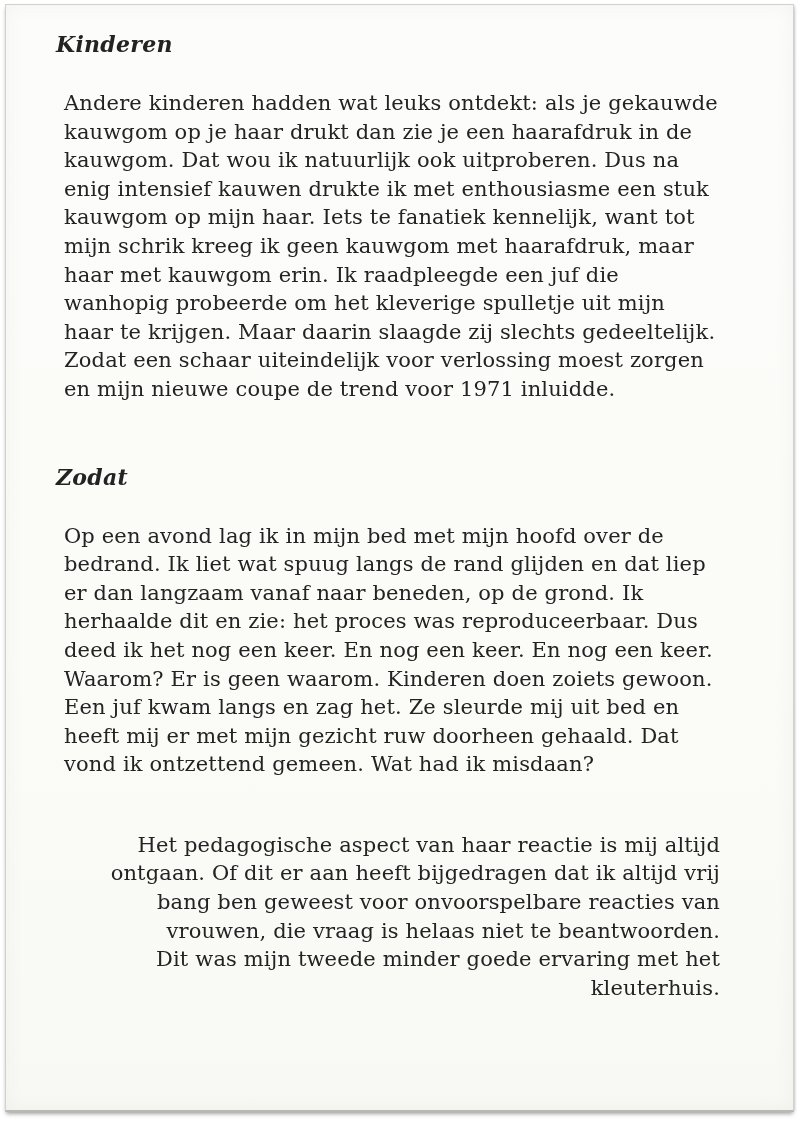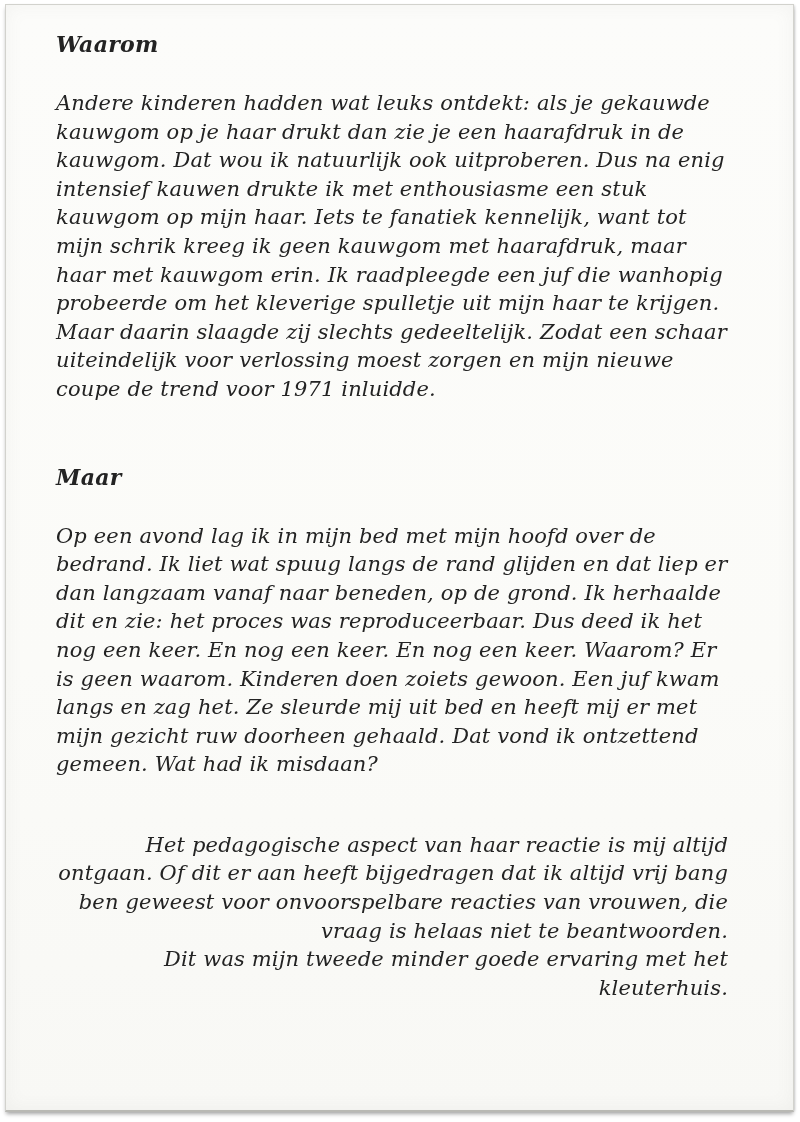--- a/index.html
+++ b/index.html
@@ -43,41 +43,40 @@
     letter-spacing: 0.3px;
     margin: 0 0 32px 0;
   }
   .heading-2 {
     margin: 60px 0 32px 0;
   }
   .para {
     font-size: 21px;
     line-height: 28.6px;
     letter-spacing: 0.15px;
-    margin: 0;
+    margin: 8px;
     white-space: pre-line;
     text-align: left;
-    font-style: italic;
   }
   .para-3 {
     margin-top: 52px;
     text-align: right;
   }
 </style>
 </head>
 <body>
 
 <div class="scan">
   <div class="page-content">
 
-    <h2 class="heading">Waarom</h2>
+    <h2 class="heading">Kinderen</h2>
 
     <p class="para">Andere kinderen hadden wat leuks ontdekt: als je gekauwde kauwgom op je haar drukt dan zie je een haarafdruk in de kauwgom. Dat wou ik natuurlijk ook uitproberen. Dus na enig intensief kauwen drukte ik met enthousiasme een stuk kauwgom op mijn haar. Iets te fanatiek kennelijk, want tot mijn schrik kreeg ik geen kauwgom met haarafdruk, maar haar met kauwgom erin. Ik raadpleegde een juf die wanhopig probeerde om het kleverige spulletje uit mijn haar te krijgen. Maar daarin slaagde zij slechts gedeeltelijk. Zodat een schaar uiteindelijk voor verlossing moest zorgen en mijn nieuwe coupe de trend voor 1971 inluidde.</p>
 
-    <h2 class="heading heading-2">Maar</h2>
+    <h2 class="heading heading-2">Zodat</h2>
 
     <p class="para">Op een avond lag ik in mijn bed met mijn hoofd over de bedrand. Ik liet wat spuug langs de rand glijden en dat liep er dan langzaam vanaf naar beneden, op de grond. Ik herhaalde dit en zie: het proces was reproduceerbaar. Dus deed ik het nog een keer. En nog een keer. En nog een keer. Waarom? Er is geen waarom. Kinderen doen zoiets gewoon. Een juf kwam langs en zag het. Ze sleurde mij uit bed en heeft mij er met mijn gezicht ruw doorheen gehaald. Dat vond ik ontzettend gemeen. Wat had ik misdaan?</p>
 
     <p class="para para-3">Het pedagogische aspect van haar reactie is mij altijd ontgaan. Of dit er aan heeft bijgedragen dat ik altijd vrij bang ben geweest voor onvoorspelbare reacties van vrouwen, die vraag is helaas niet te beantwoorden.
 Dit was mijn tweede minder goede ervaring met het kleuterhuis.</p>
 
   </div>
 </div>
 
 </body></html>

